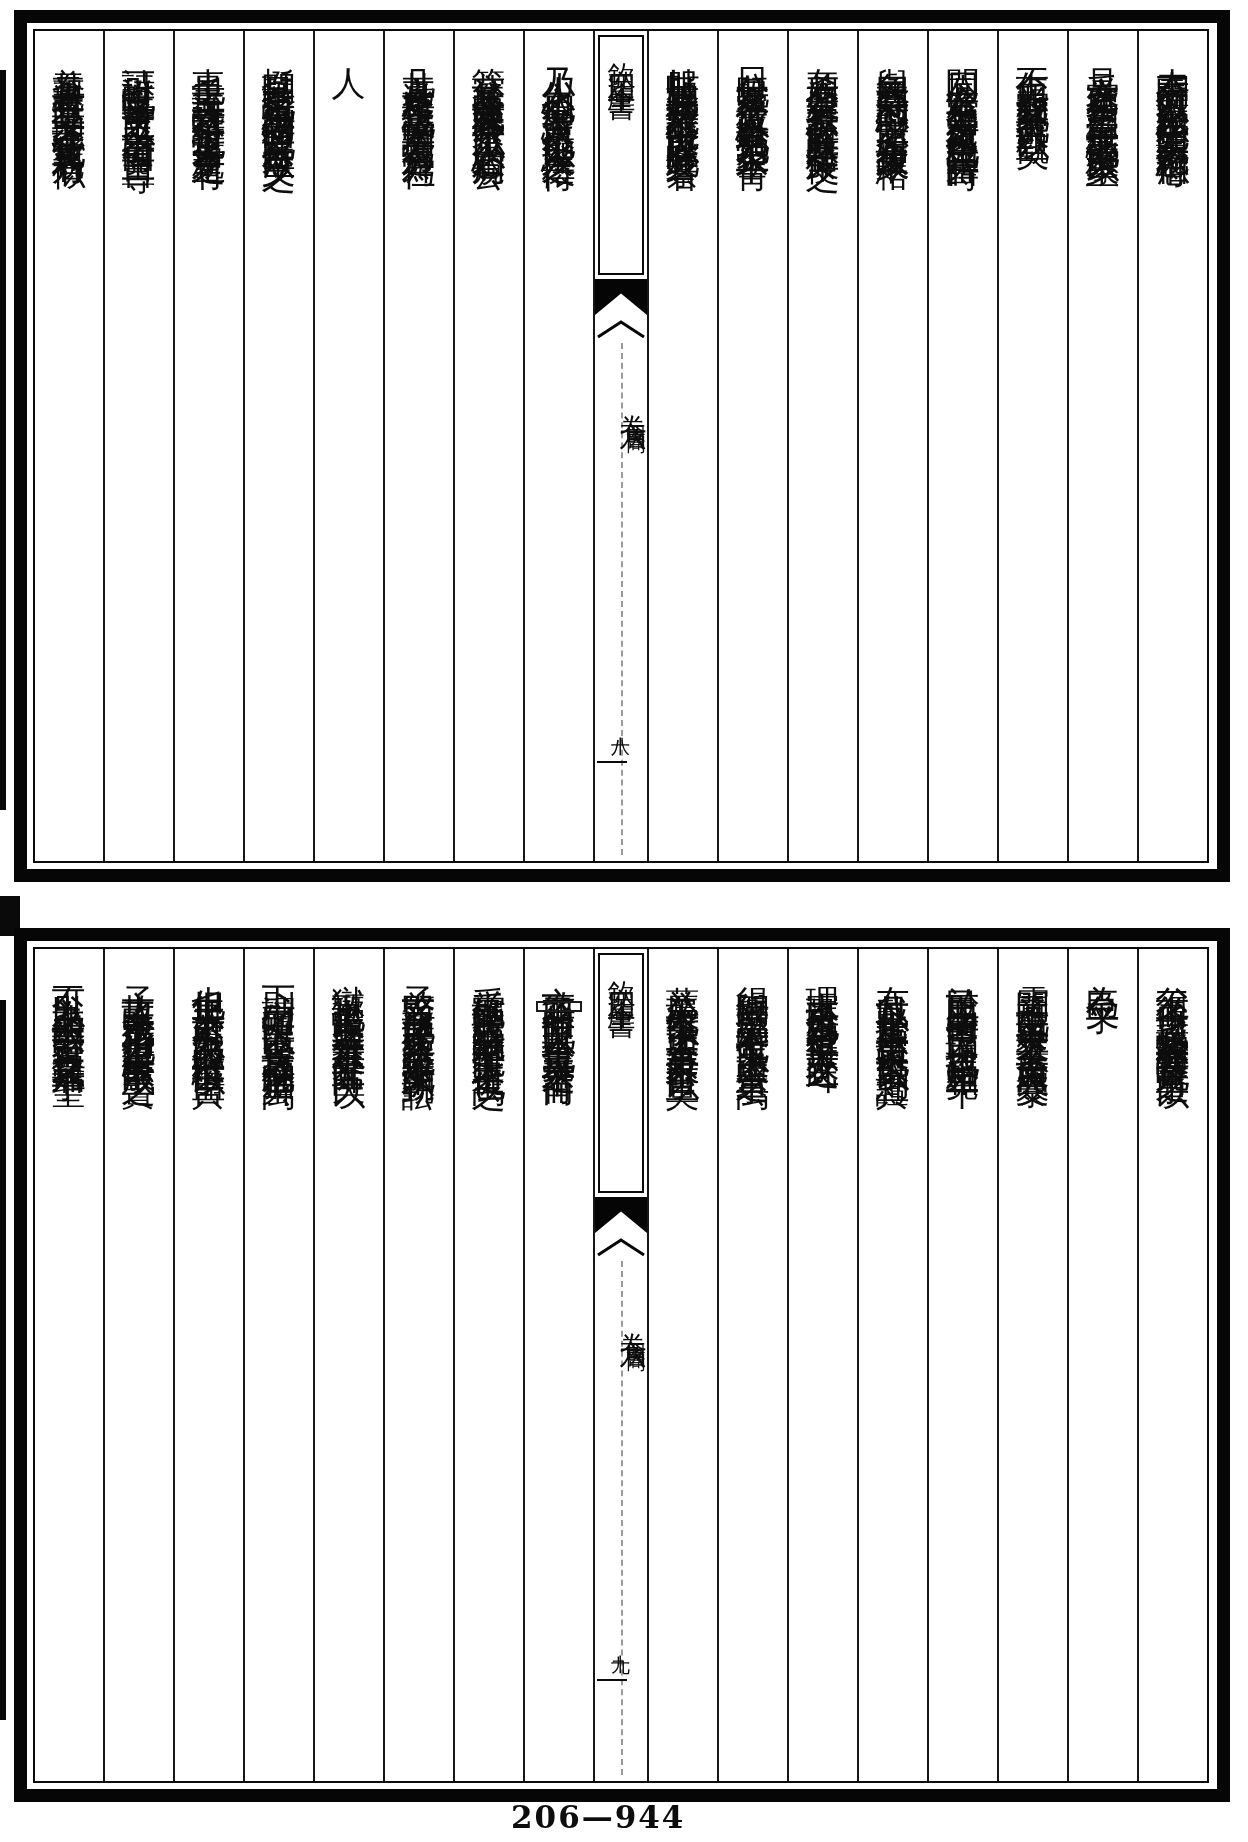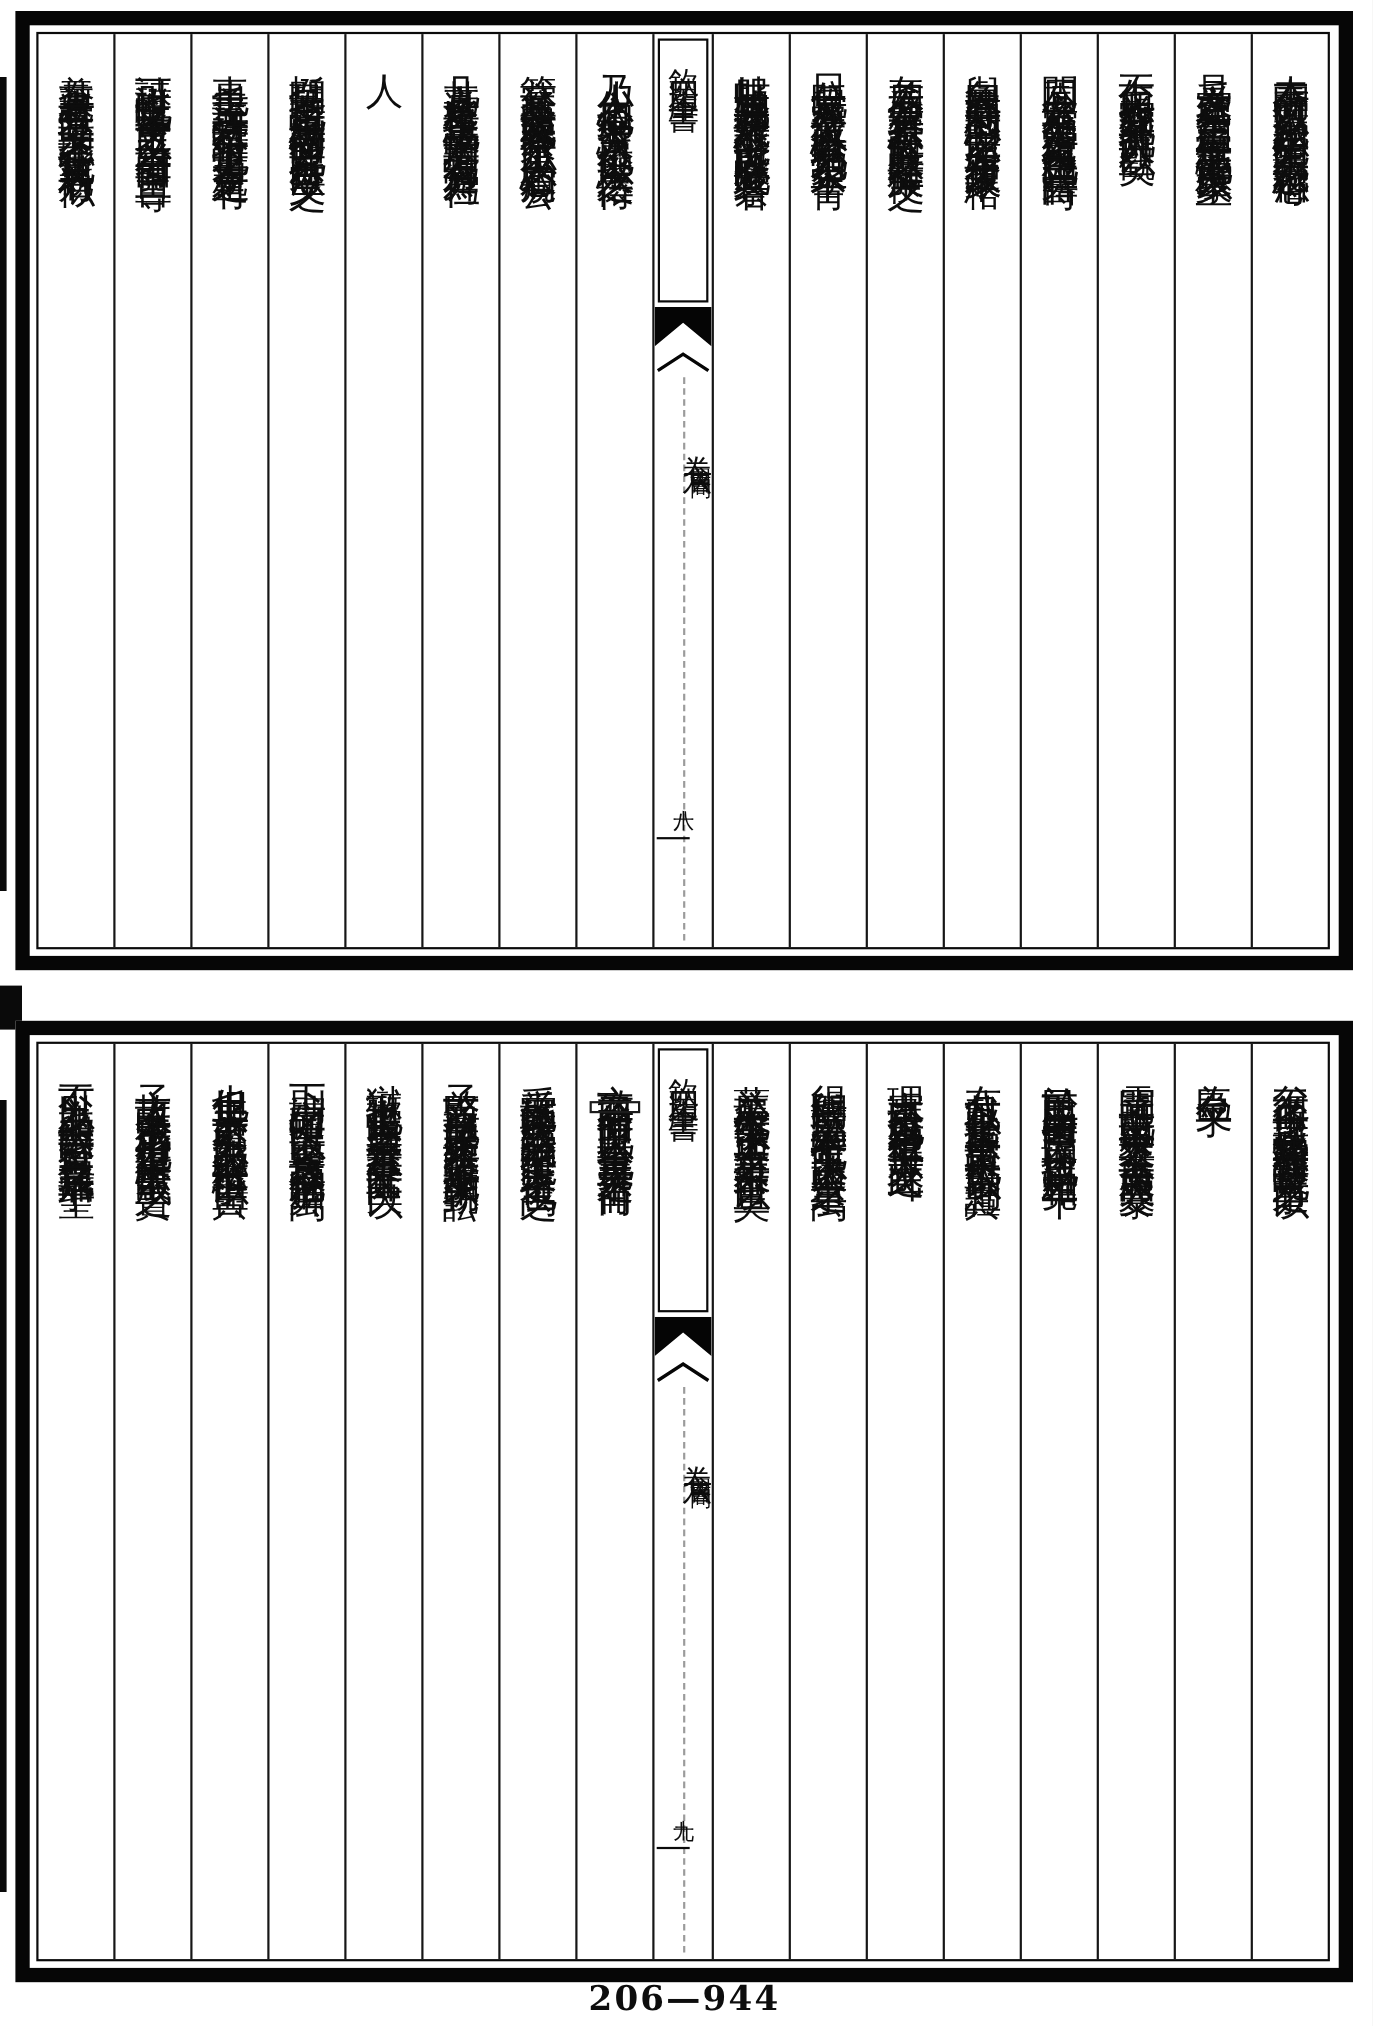--- a/index.html
+++ b/index.html
@@ -68,21 +68,21 @@
     position:absolute;top:312px;bottom:6px;left:50%;width:0;
     border-left:2px dashed #4a4a4a;opacity:.55;
   }
   
   .gutter{position:absolute;background:#0a0a0a;}
   .gutter-1{left:0;top:70px;width:6px;height:740px;}
   .gutter-2{left:0;top:896px;width:20px;height:40px;}
   .gutter-3{left:0;top:1000px;width:6px;height:720px;}
   
   .print-num{
-    position:absolute;left:535px;top:1799px;
+    position:absolute;left:511px;top:1799px;
     font-size:31px;font-weight:600;letter-spacing:2px;
     font-family:"DejaVu Serif","Liberation Serif",serif;
   }
 </style>
 </head>
 <body>
 
 <div class="canvas">
 
   <div class="gutter gutter-1"></div>

